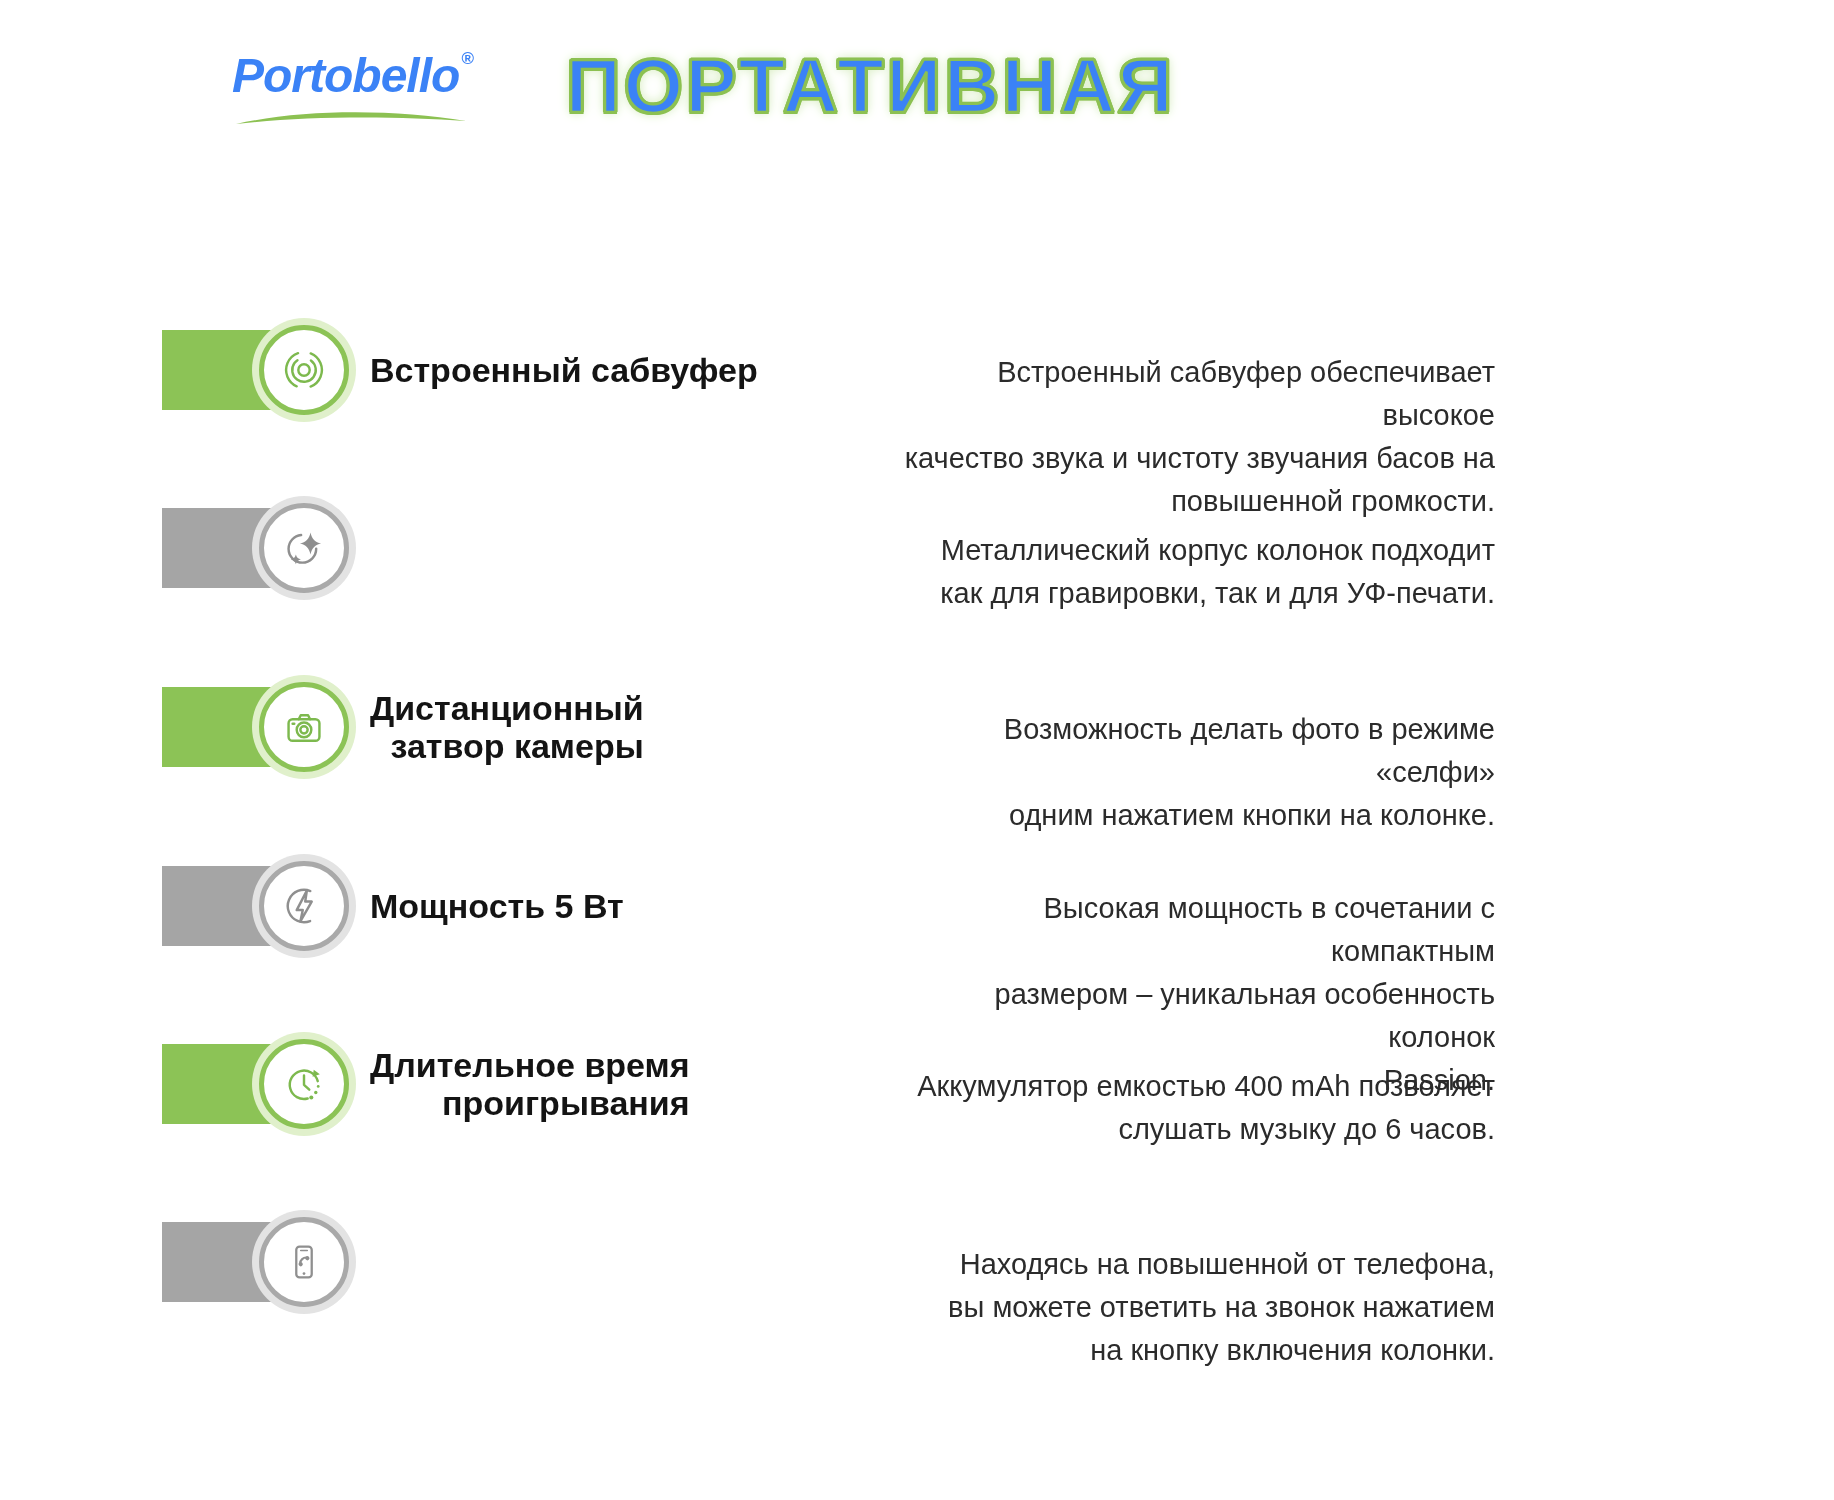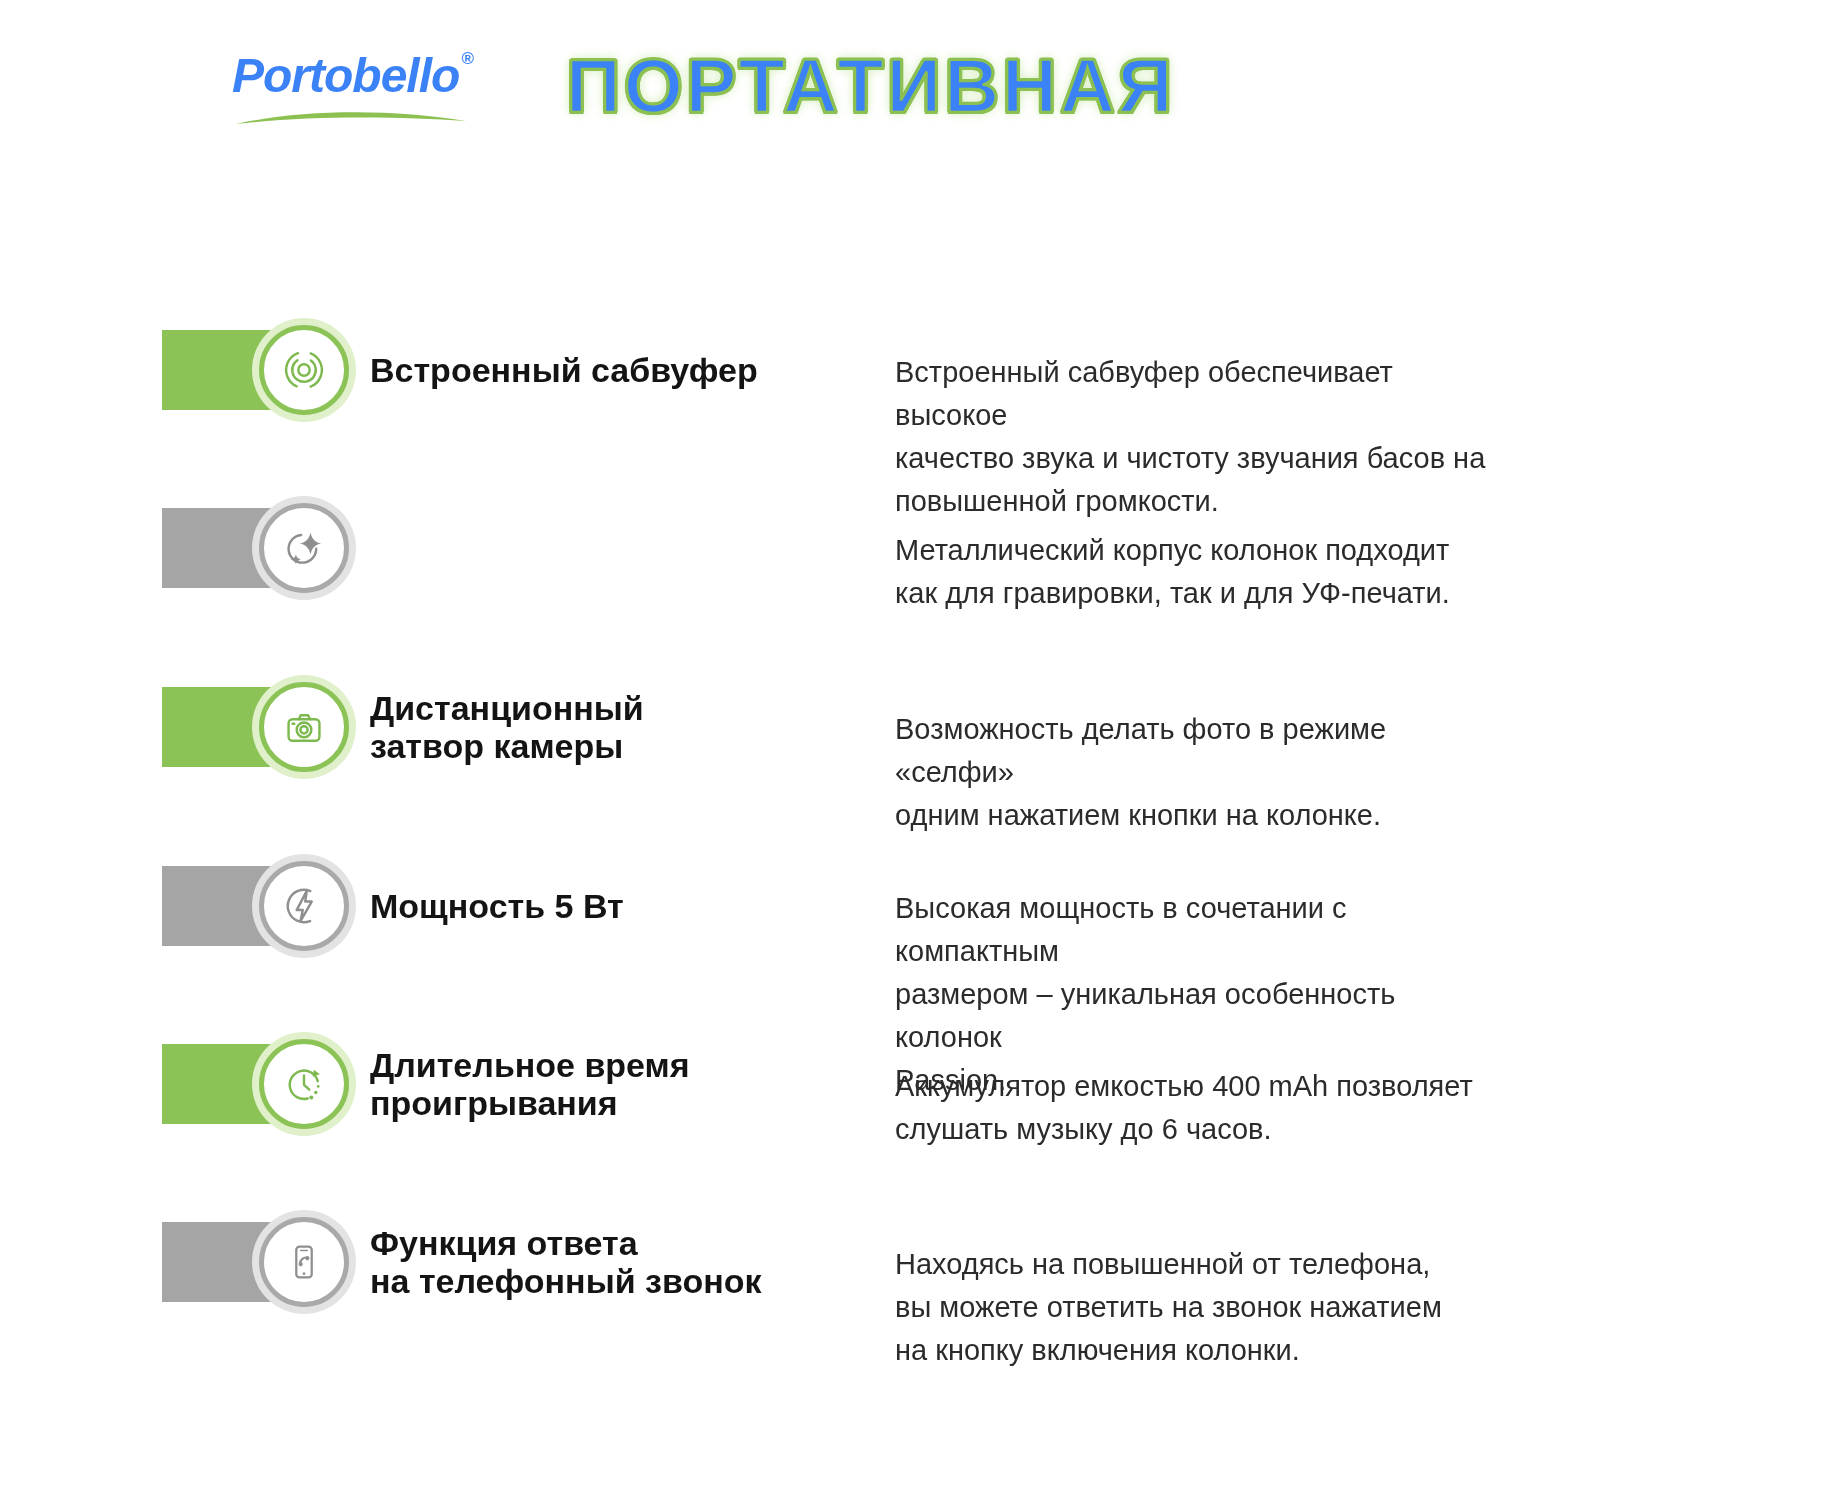--- a/index.html
+++ b/index.html
@@ -20,21 +20,21 @@
     font-size:76px;line-height:96px;font-weight:800;letter-spacing:3px;
     color:#3b82f6;
     -webkit-text-stroke:2.5px #8cc152;
     text-shadow:
       2px 0 0 #8cc152,-2px 0 0 #8cc152,0 2px 0 #8cc152,0 -2px 0 #8cc152,
       1.5px 1.5px 0 #8cc152,-1.5px 1.5px 0 #8cc152,1.5px -1.5px 0 #8cc152,-1.5px -1.5px 0 #8cc152,
       0 0 10px #dcefc8,0 0 14px #dcefc8;
     white-space:nowrap;
   }
   
-  .feature{position:absolute;left:0;width:1834px;height:180px;}
+  .feature{position:absolute;left:0;width:1834px;height:180px;text-align:right;}
   .bar{position:absolute;left:162px;top:50px;width:150px;height:80px;}
   .feature.green .bar{background:#8cc356;}
   .feature.gray  .bar{background:#a5a5a5;}
   .badge{
     position:absolute;left:259px;top:45px;width:80px;height:80px;border-radius:50%;
     background:#ffffff;display:flex;align-items:center;justify-content:center;
   }
   .feature.green .badge{border:5px solid #8cc356;box-shadow:0 0 0 7px #e0f0cb;color:#7db94e;}
   .feature.gray  .badge{border:5px solid #a9a9a9;box-shadow:0 0 0 7px #e3e3e3;color:#8f8f8f;}
   .badge svg{display:block;}
@@ -146,18 +146,16 @@
       <rect x="22.5" y="13" width="19" height="38" rx="4"></rect>
       <line x1="28" y1="17.8" x2="36" y2="17.8" stroke-width="2"></line>
       <circle cx="32" cy="46.2" r="1.7" fill="currentColor" stroke="none"></circle>
       <g transform="rotate(-42 32 31)">
         <circle cx="26.5" cy="31" r="2.6" fill="currentColor" stroke="none"></circle>
         <circle cx="37.5" cy="31" r="2.6" fill="currentColor" stroke="none"></circle>
         <path d="M26.5 30 A7.5 7.5 0 0 1 37.5 30" stroke-width="2.6"></path>
       </g>
     </svg>
   </div>
-  <h2 class="f-title">Функция ответа
-на телефонный звонок</h2>
   <p class="f-desc">Находясь на повышенной от телефона,
 вы можете ответить на звонок нажатием
 на кнопку включения колонки.</p>
 </section>
 
 </body></html>

